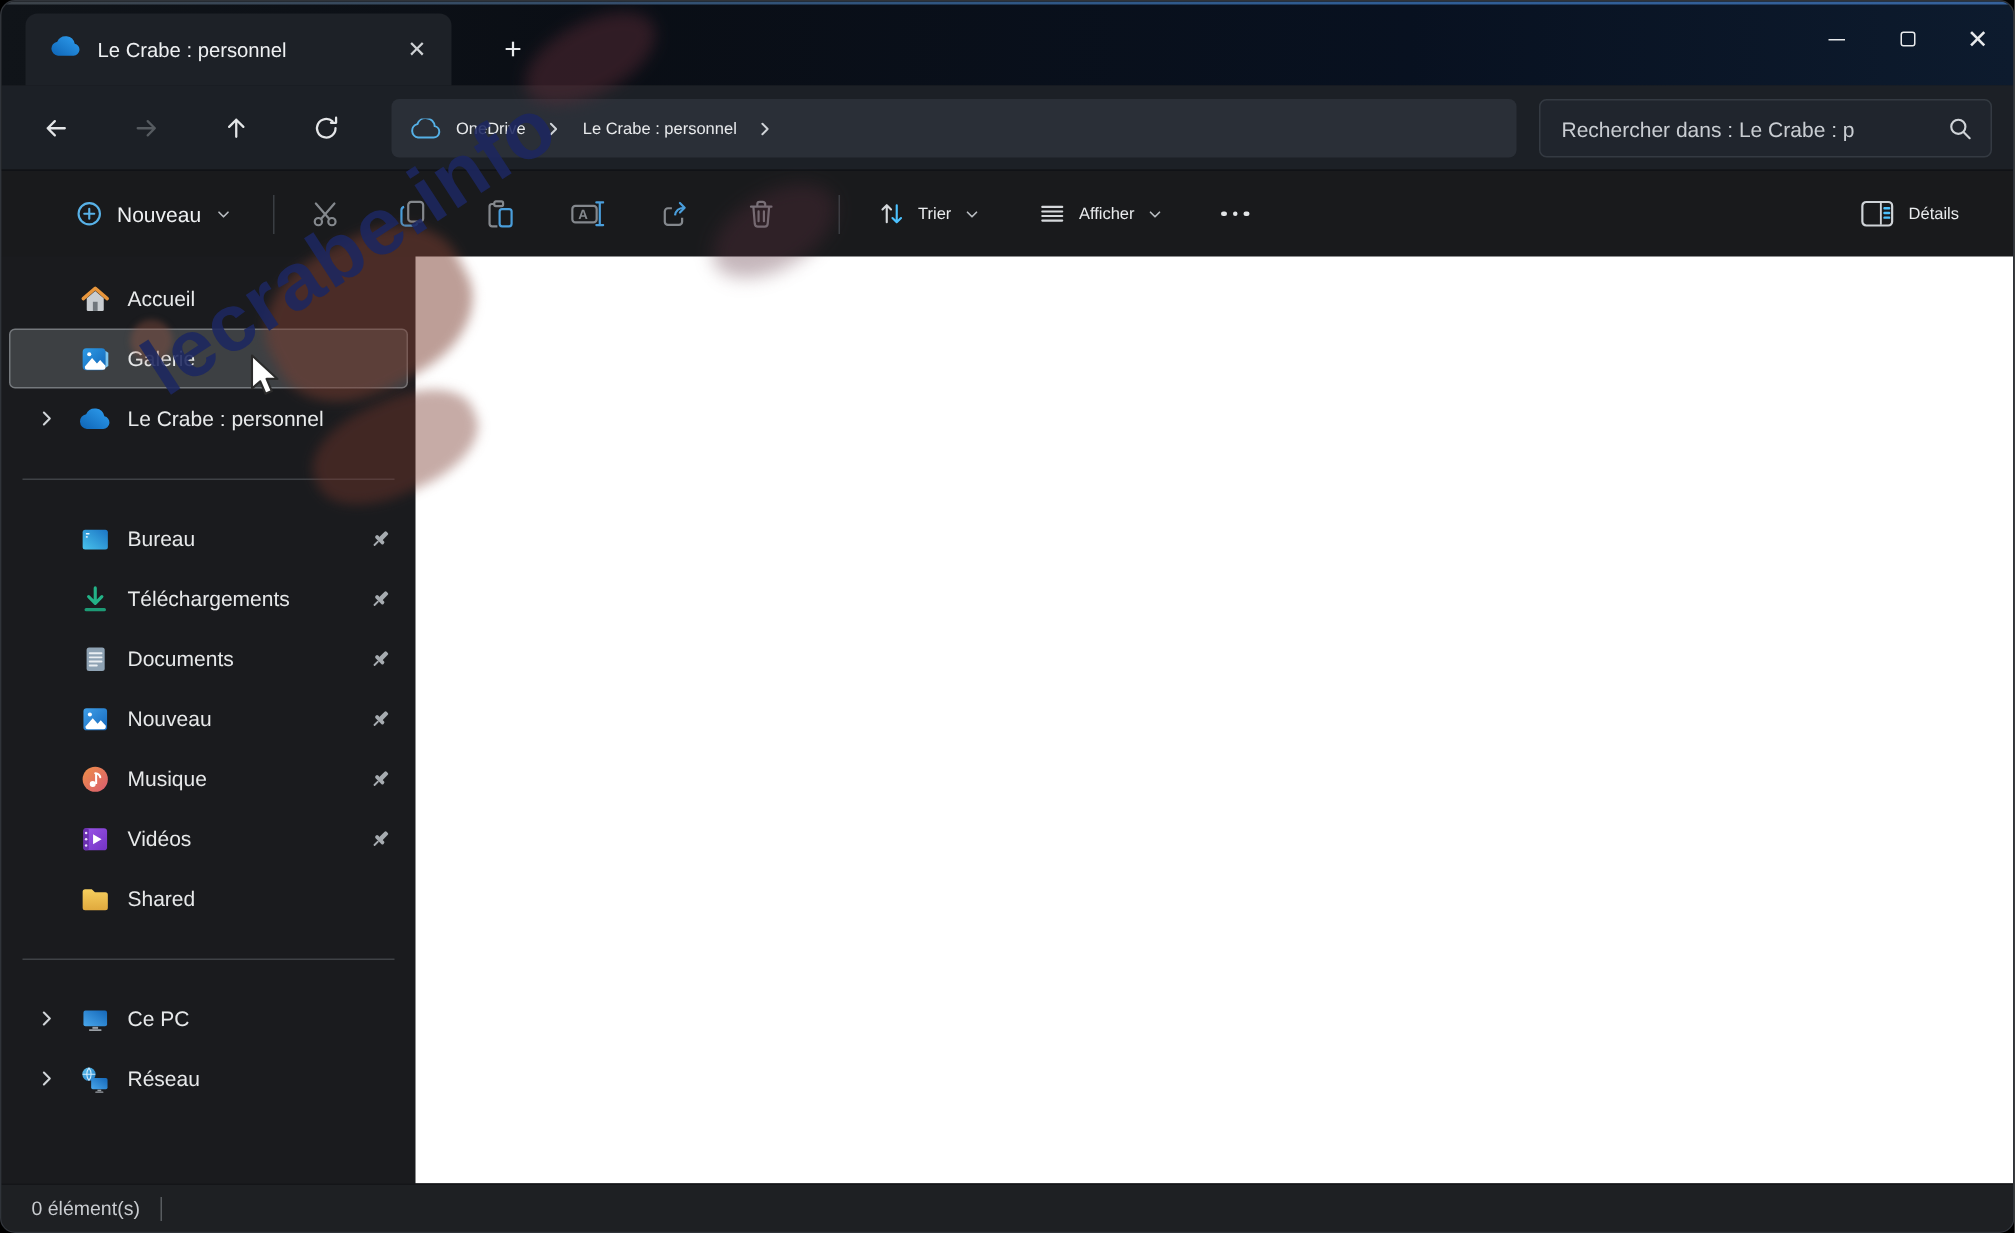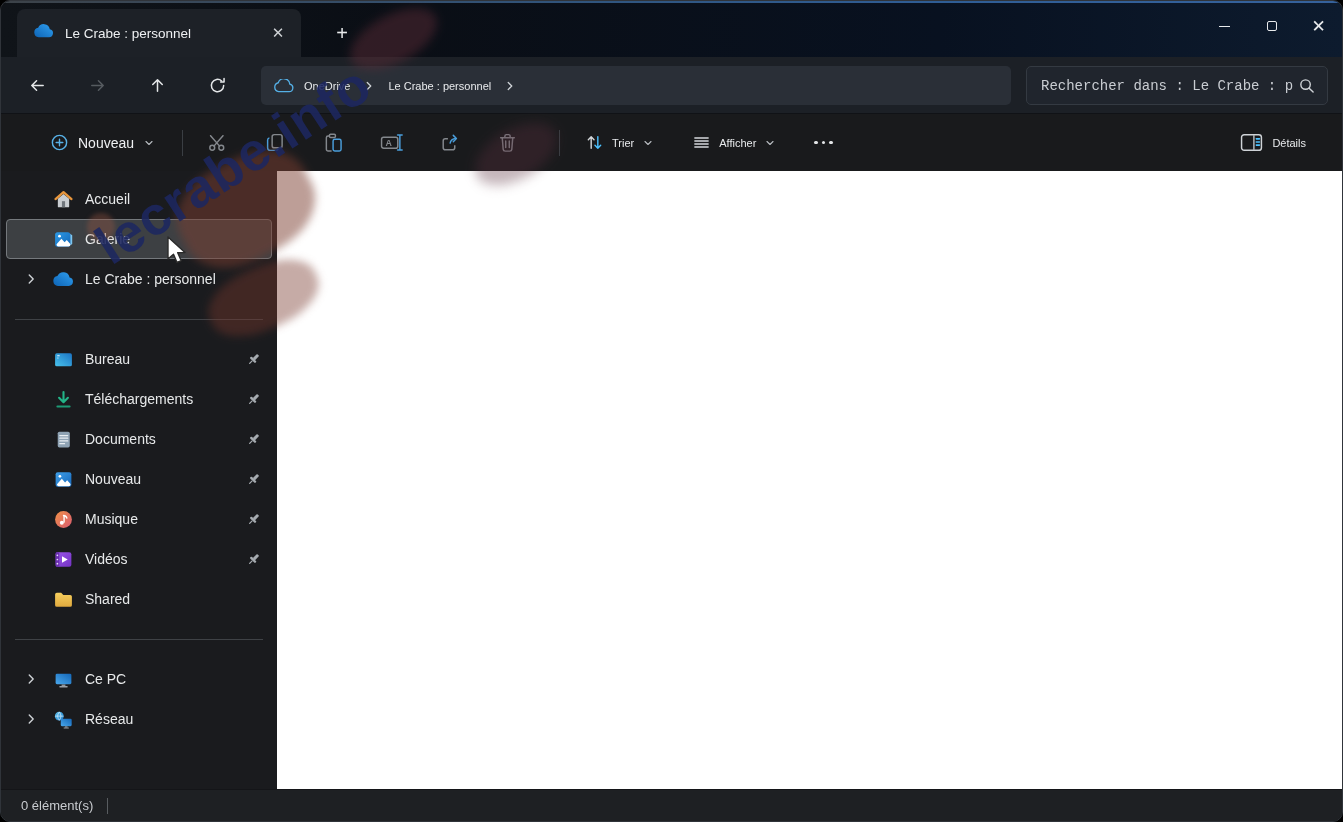--- a/index.html
+++ b/index.html
@@ -19,21 +19,21 @@
   .glyph-max { display:block; width:10px; height:10px; border:1px solid #e8eaec; border-radius:2px; }
   .glyph-close { font-size:17px; line-height:1; }
 
   
   .navbar { position:absolute; top:56px; left:0; right:0; height:56px; background:#1c2026; }
   .nav-btn { position:absolute; top:8px; width:44px; height:40px; border-radius:5px; display:flex; align-items:center; justify-content:center; }
   .breadcrumb { position:absolute; left:260px; top:9px; width:750px; height:39px; background:#2a2f37; border-radius:5px; display:flex; align-items:center; padding:0 12px; }
   .crumb { font-size:11px; color:#e8eaec; margin:0 4px; white-space:nowrap; }
   .crumb-sep { display:flex; align-items:center; margin:0 8px; }
   .searchbox { position:absolute; left:1025px; top:9px; width:302px; height:39px; background:#20252d; border:1px solid #343a42; border-radius:5px; display:flex; align-items:center; padding:0 12px 0 14px; }
-  .search-input { flex:1; background:transparent; border:none; outline:none; color:#c9cdd2; font-size:14px; font-family:Liberation Mono, monospace; min-width:0; }
+  .search-input { flex:1; background:transparent; border:none; outline:none; color:#c9cdd2; font-size:14px; font-family:Liberation Sans, sans-serif; min-width:0; }
   .search-input::placeholder { color:#c9cdd2; opacity:1; }
 
   
   .toolbar { position:absolute; top:112px; left:0; right:0; height:58px; background:#191a1c; border-top:1px solid #101216; display:flex; align-items:center; padding:0 20px 0 36px; }
   .tb-new { display:flex; align-items:center; gap:9px; padding:7px 13px; border-radius:5px; }
   .tb-new-label { font-size:14px; color:#eef0f2; }
   .tb-divider { width:1px; height:26px; background:#3a3e43; margin:0 14px; }
   .tb-icon-btn { width:40px; height:36px; border-radius:5px; display:flex; align-items:center; justify-content:center; margin-right:18px; }
   .tb-group-btn { display:flex; align-items:center; gap:8px; padding:7px 11px; border-radius:5px; margin-right:16px; }
   .tb-label { font-size:11px; color:#e9ebed; }

